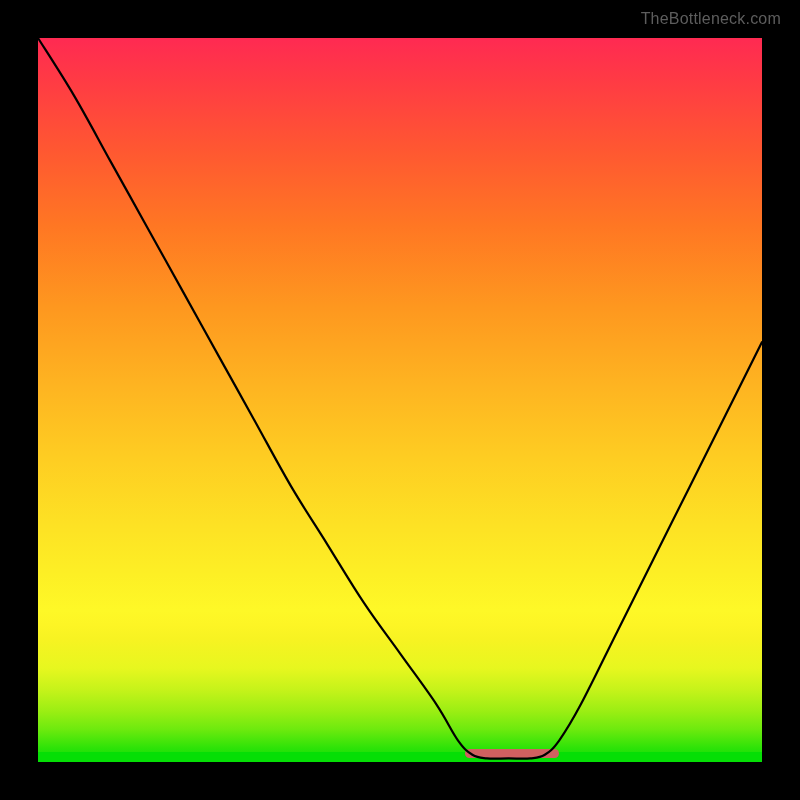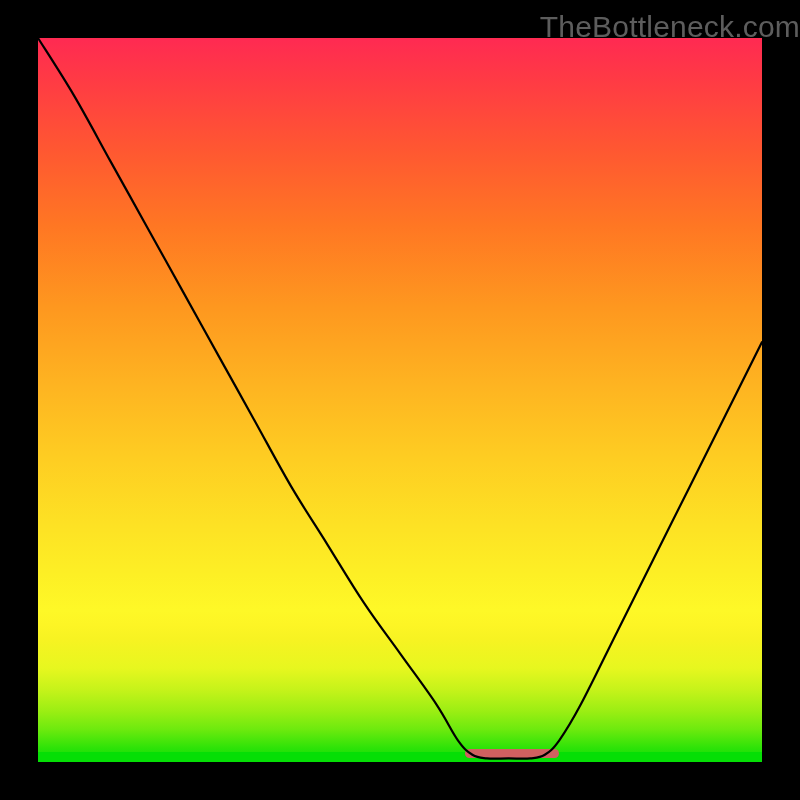--- a/index.html
+++ b/index.html
@@ -64,23 +64,23 @@
   .curve path {
     fill: none;
     stroke: #000;
     stroke-width: 2.2;
     stroke-linecap: round;
     stroke-linejoin: round;
   }
   .watermark {
     position: absolute;
     top: 10px;
-    right: 0;
+    right: 19px;
     font-family: Arial, Helvetica, sans-serif;
-    font-size: 30px;
+    font-size: 16px;
     color: #5d5d5d;
     letter-spacing: 0.2px;
     user-select: none;
   }
 </style>
 </head>
 <body>
 
 <div class="frame">
 

